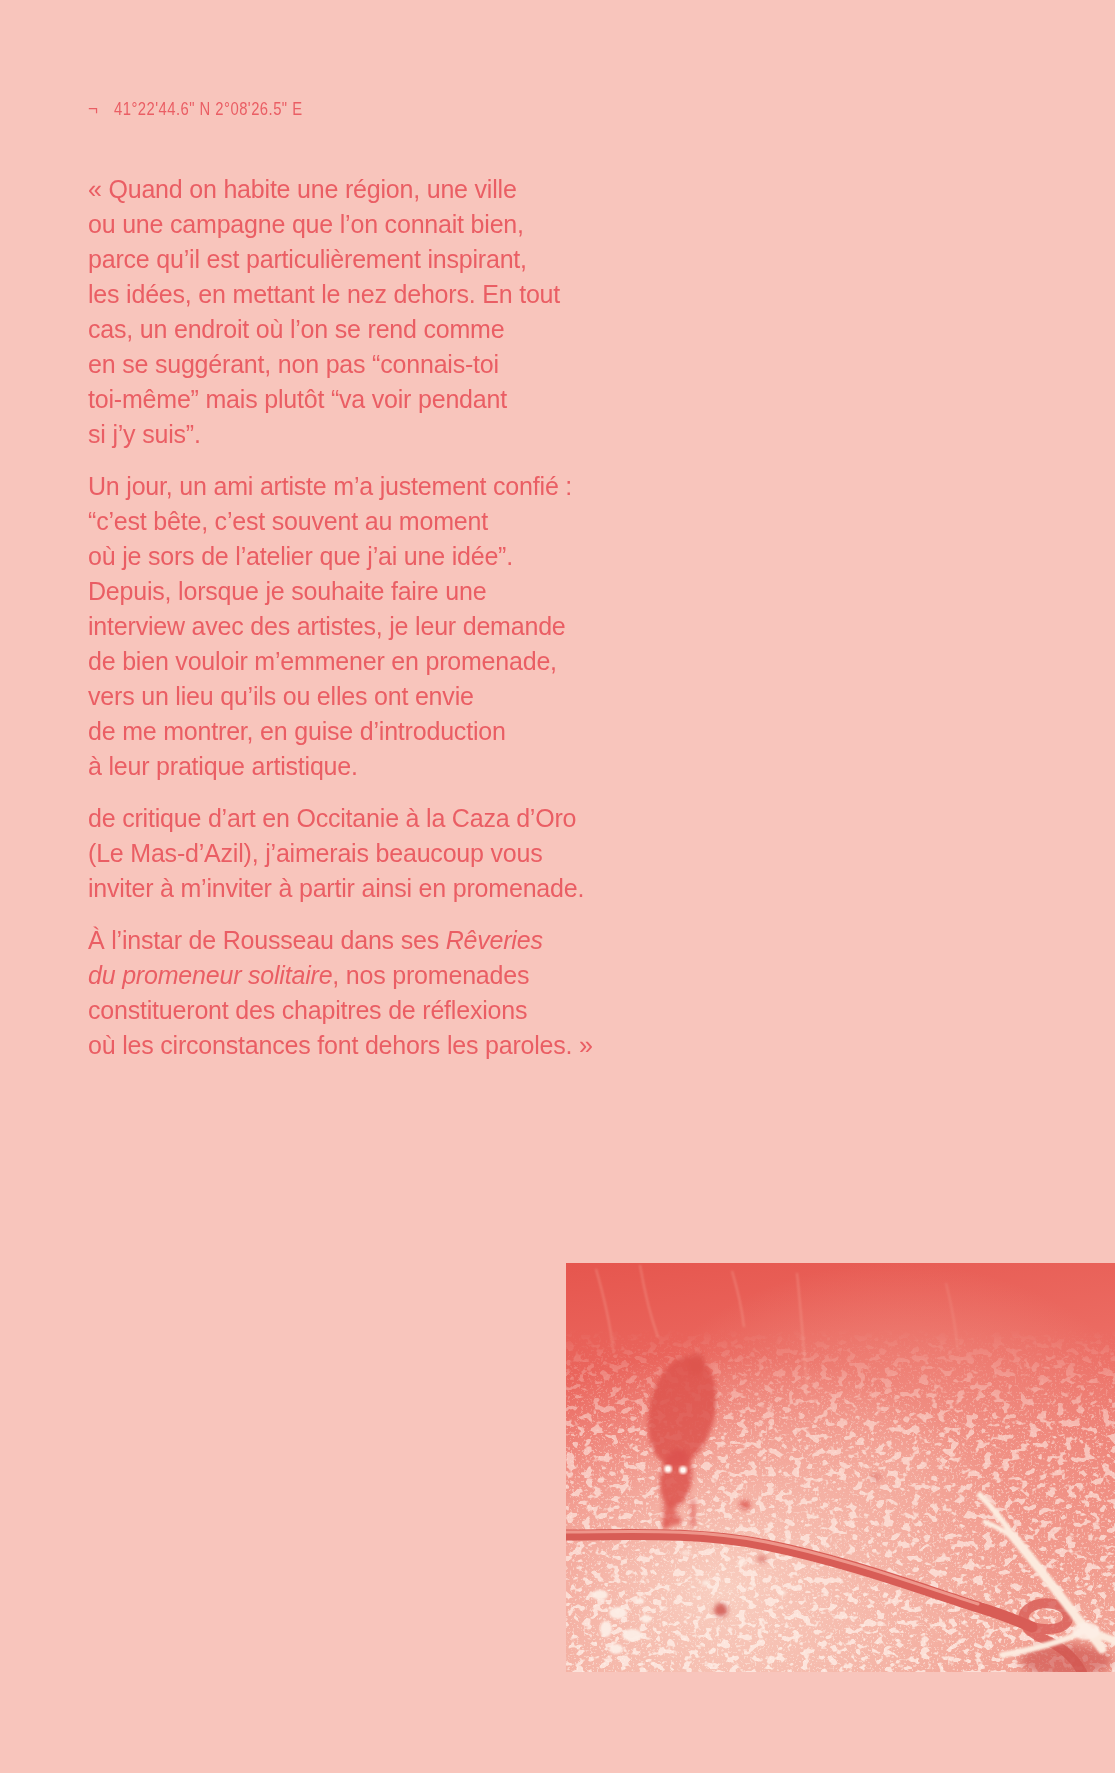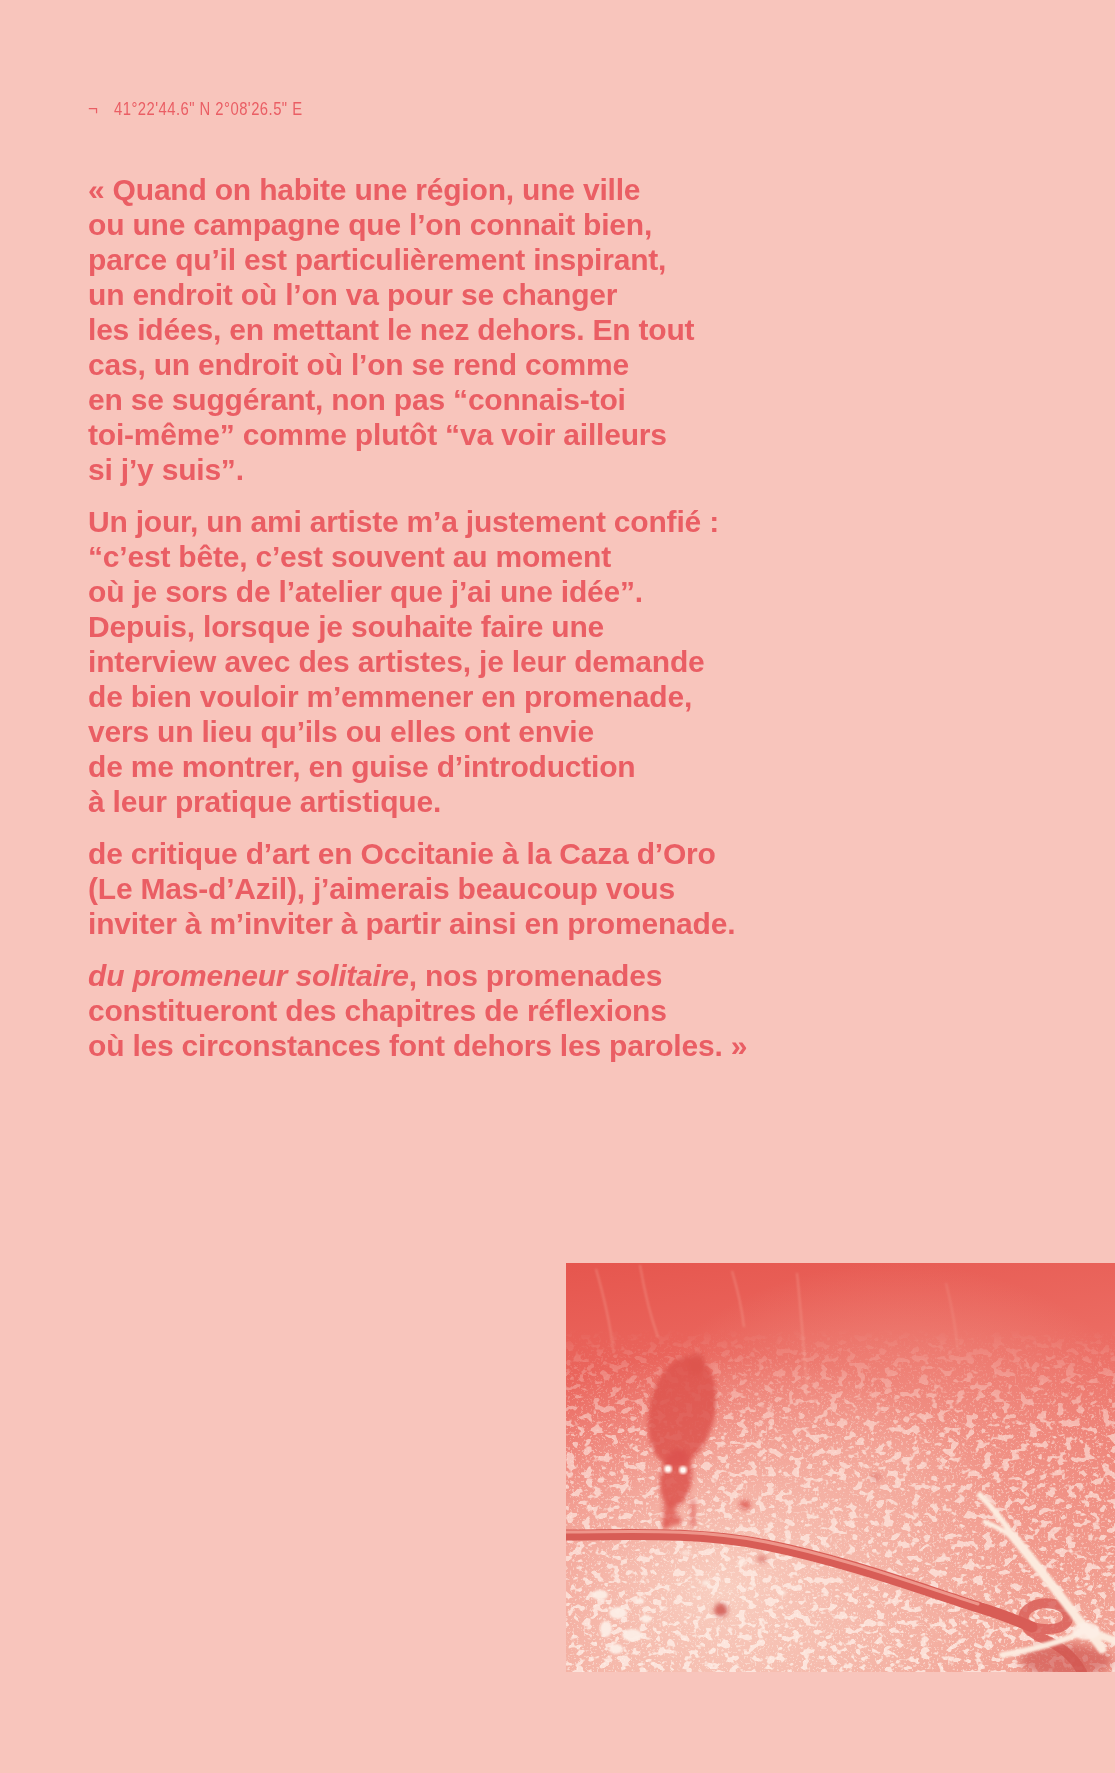--- a/index.html
+++ b/index.html
@@ -30,22 +30,22 @@
     display:flex;align-items:baseline;
     color:var(--ink);
     font-size:19px;font-weight:400;
     white-space:nowrap;
   }
   .notsign{display:inline-block;margin-right:15px;transform:scaleX(0.9);transform-origin:0 50%;}
   .coords{display:inline-block;transform:scaleX(0.78);transform-origin:0 50%;letter-spacing:0.6px;}
   .quote{
     position:absolute;left:88px;top:172px;
     color:var(--ink);
-    font-weight:700;
-    font-size:30px;
+    font-weight:400;
+    font-size:25px;
     line-height:35px;
     letter-spacing:-0.2px;
   }
   .para{margin:0 0 17px 0;}
   .para:last-child{margin-bottom:0;}
   .line{white-space:nowrap;}
   .it{font-style:italic;}
   .photo{
     position:absolute;left:566px;top:1263px;
     width:549px;height:409px;
@@ -73,44 +73,44 @@
   <div class="header">
     <span class="notsign">¬</span>
     <span class="coords">41°22'44.6" N 2°08'26.5" E</span>
   </div>
 
   <div class="quote">
       <div class="para">
         <div class="line"><span>« Quand on habite une région, une ville</span></div>
         <div class="line"><span>ou une campagne que l’on connait bien,</span></div>
         <div class="line"><span>parce qu’il est particulièrement inspirant,</span></div>
-        <div class="line"><span>un endroit où l’on va pour se changer</span></div>
         <div class="line"><span>les idées, en mettant le nez dehors. En tout</span></div>
         <div class="line"><span>cas, un endroit où l’on se rend comme</span></div>
         <div class="line"><span>en se suggérant, non pas “connais-toi</span></div>
-        <div class="line"><span>toi-même” comme plutôt “va voir ailleurs</span></div>
+        <div class="line"><span>toi-même” mais plutôt “va voir pendant</span></div>
         <div class="line"><span>si j’y suis”.</span></div>
       </div>
       <div class="para">
         <div class="line"><span>Un jour, un ami artiste m’a justement confié :</span></div>
         <div class="line"><span>“c’est bête, c’est souvent au moment</span></div>
         <div class="line"><span>où je sors de l’atelier que j’ai une idée”.</span></div>
         <div class="line"><span>Depuis, lorsque je souhaite faire une</span></div>
         <div class="line"><span>interview avec des artistes, je leur demande</span></div>
         <div class="line"><span>de bien vouloir m’emmener en promenade,</span></div>
         <div class="line"><span>vers un lieu qu’ils ou elles ont envie</span></div>
         <div class="line"><span>de me montrer, en guise d’introduction</span></div>
         <div class="line"><span>à leur pratique artistique.</span></div>
       </div>
       <div class="para">
         <div class="line"><span>de critique d’art en Occitanie à la Caza d’Oro</span></div>
         <div class="line"><span>(Le Mas-d’Azil), j’aimerais beaucoup vous</span></div>
         <div class="line"><span>inviter à m’inviter à partir ainsi en promenade.</span></div>
       </div>
       <div class="para">
+        <div class="line"><span>À l’instar de Rousseau dans ses </span><span class="it">Rêveries</span></div>
         <div class="line"><span class="it">du promeneur solitaire</span><span>, nos promenades</span></div>
         <div class="line"><span>constitueront des chapitres de réflexions</span></div>
         <div class="line"><span>où les circonstances font dehors les paroles. »</span></div>
       </div>
     </div>
 
   <div class="photo">
     <svg viewBox="0 0 549 409" width="549" height="409" preserveAspectRatio="none" aria-hidden="true">
       <defs>
         <linearGradient id="gBase" x1="0" y1="0" x2="0.22" y2="1">

